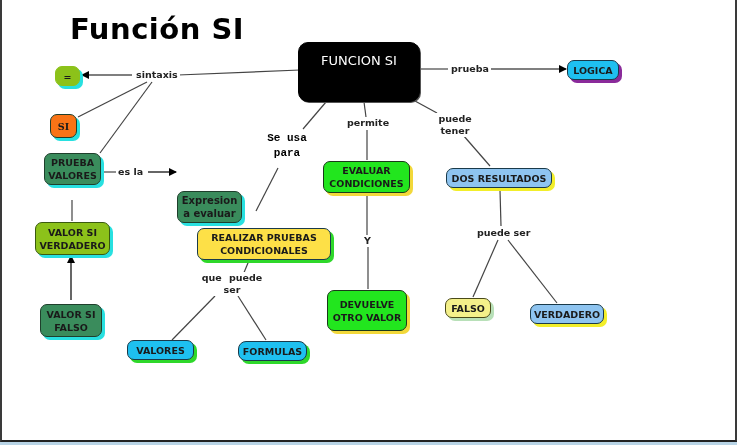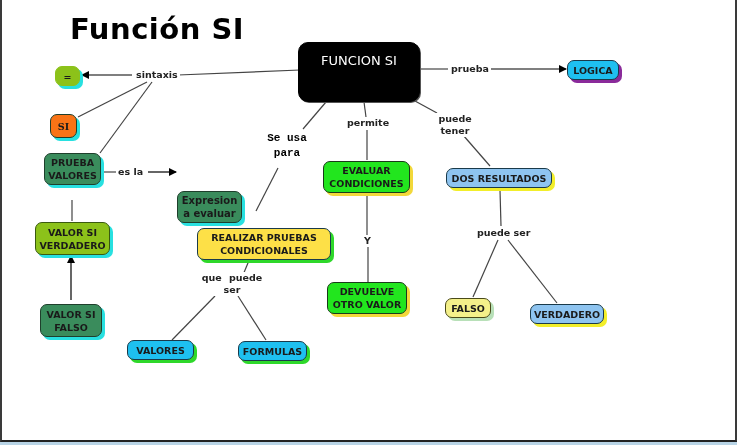--- a/index.html
+++ b/index.html
@@ -101,24 +101,24 @@
 
 <div class="node" style="left:55px; top:66px; width:25px; height:20px; background:#8cc21a; border-color:#8cc21a; box-shadow:3px 3px 0 #28e0e0;">=</div>
 <div class="node" style="left:50px; top:114px; width:27px; height:24px; background:#f97316; border-color:#1f3f2c; box-shadow:3px 3px 0 #28e0e0; font-family:'DejaVu Serif',serif;">SI</div>
 <div class="node" style="left:44px; top:153px; width:57px; height:32px; background:#3a8c5c; border-color:#1f3f2c; box-shadow:3px 3px 0 #28e0e0;">PRUEBA VALORES</div>
 <div class="node" style="left:177px; top:155px; width:65px; height:32px; background:#3a8c5c; border-color:#1f3f2c; box-shadow:3px 3px 0 #28e0e0; font-size:10px;margin-top:36px;">Expresion a evaluar</div>
 <div class="node" style="left:35px; top:222px; width:75px; height:33px; background:#8cc21a; border-color:#3a5a10; box-shadow:3px 3px 0 #28e0e0;">VALOR SI VERDADERO</div>
 <div class="node" style="left:40px; top:304px; width:62px; height:33px; background:#3a8c5c; border-color:#1f3f2c; box-shadow:3px 3px 0 #28e0e0;">VALOR SI FALSO</div>
 
 <div class="node" style="left:197px; top:212px; width:134px; height:32px; background:#fde047; border-color:#1a3a4a; box-shadow:3px 3px 0 #2ed82a;margin-top:16px;">REALIZAR PRUEBAS CONDICIONALES</div>
 <div class="node" style="left:127px; top:340px; width:67px; height:20px; background:#1ec0f0; border-color:#1a3a4a; box-shadow:3px 3px 0 #2ed82a;">VALORES</div>
-<div class="node" style="left:238px; top:341px; width:69px; height:20px; background:#1ec0f0; border-color:#1a3a4a; box-shadow:3px 3px 0 #2ed82a;">FORMULAS</div>
+<div class="node" style="left:238px; top:341px; width:69px; height:20px; background:#1ec0f0; border-color:#1a3a4a; box-shadow:3px 3px 0 #2ed82a;border-radius:8px;">FORMULAS</div>
 
 <div class="node" style="left:323px; top:161px; width:87px; height:32px; background:#22e61e; border-color:#1a3a1a; box-shadow:3px 3px 0 #f2d83a;">EVALUAR CONDICIONES</div>
-<div class="node" style="left:327px; top:282px; width:80px; height:32px; background:#22e61e; border-color:#1a3a1a; box-shadow:3px 3px 0 #f2d83a;">DEVUELVE OTRO VALOR</div>
+<div class="node" style="left:327px; top:290px; width:80px; height:41px; background:#22e61e; border-color:#1a3a1a; box-shadow:3px 3px 0 #f2d83a;">DEVUELVE OTRO VALOR</div>
 
 <div class="node" style="left:567px; top:60px; width:52px; height:20px; background:#1ec0f0; border-color:#1a3a4a; box-shadow:3px 3px 0 #8a2a9a;">LOGICA</div>
 <div class="node" style="left:446px; top:168px; width:106px; height:20px; background:#8ec4f0; border-color:#1a3a4a; box-shadow:3px 3px 0 #f2ee2a;">DOS RESULTADOS</div>
 <div class="node" style="left:445px; top:298px; width:46px; height:20px; background:#f4f08a; border-color:#4a4a1a; box-shadow:3px 3px 0 #b8e0b8;">FALSO</div>
 <div class="node" style="left:530px; top:304px; width:74px; height:20px; background:#8ec4f0; border-color:#1a3a4a; box-shadow:3px 3px 0 #f2ee2a;">VERDADERO</div>
 
 <div class="lbl" style="left:134px; top:69px;">sintaxis</div>
 <div class="lbl" style="left:449px; top:63px;">prueba</div>
 <div class="lbl" style="left:116px; top:166px;">es la</div>
 <div class="lbl serif" style="left:262px; top:131px; width:46px;">Se usa para</div>

